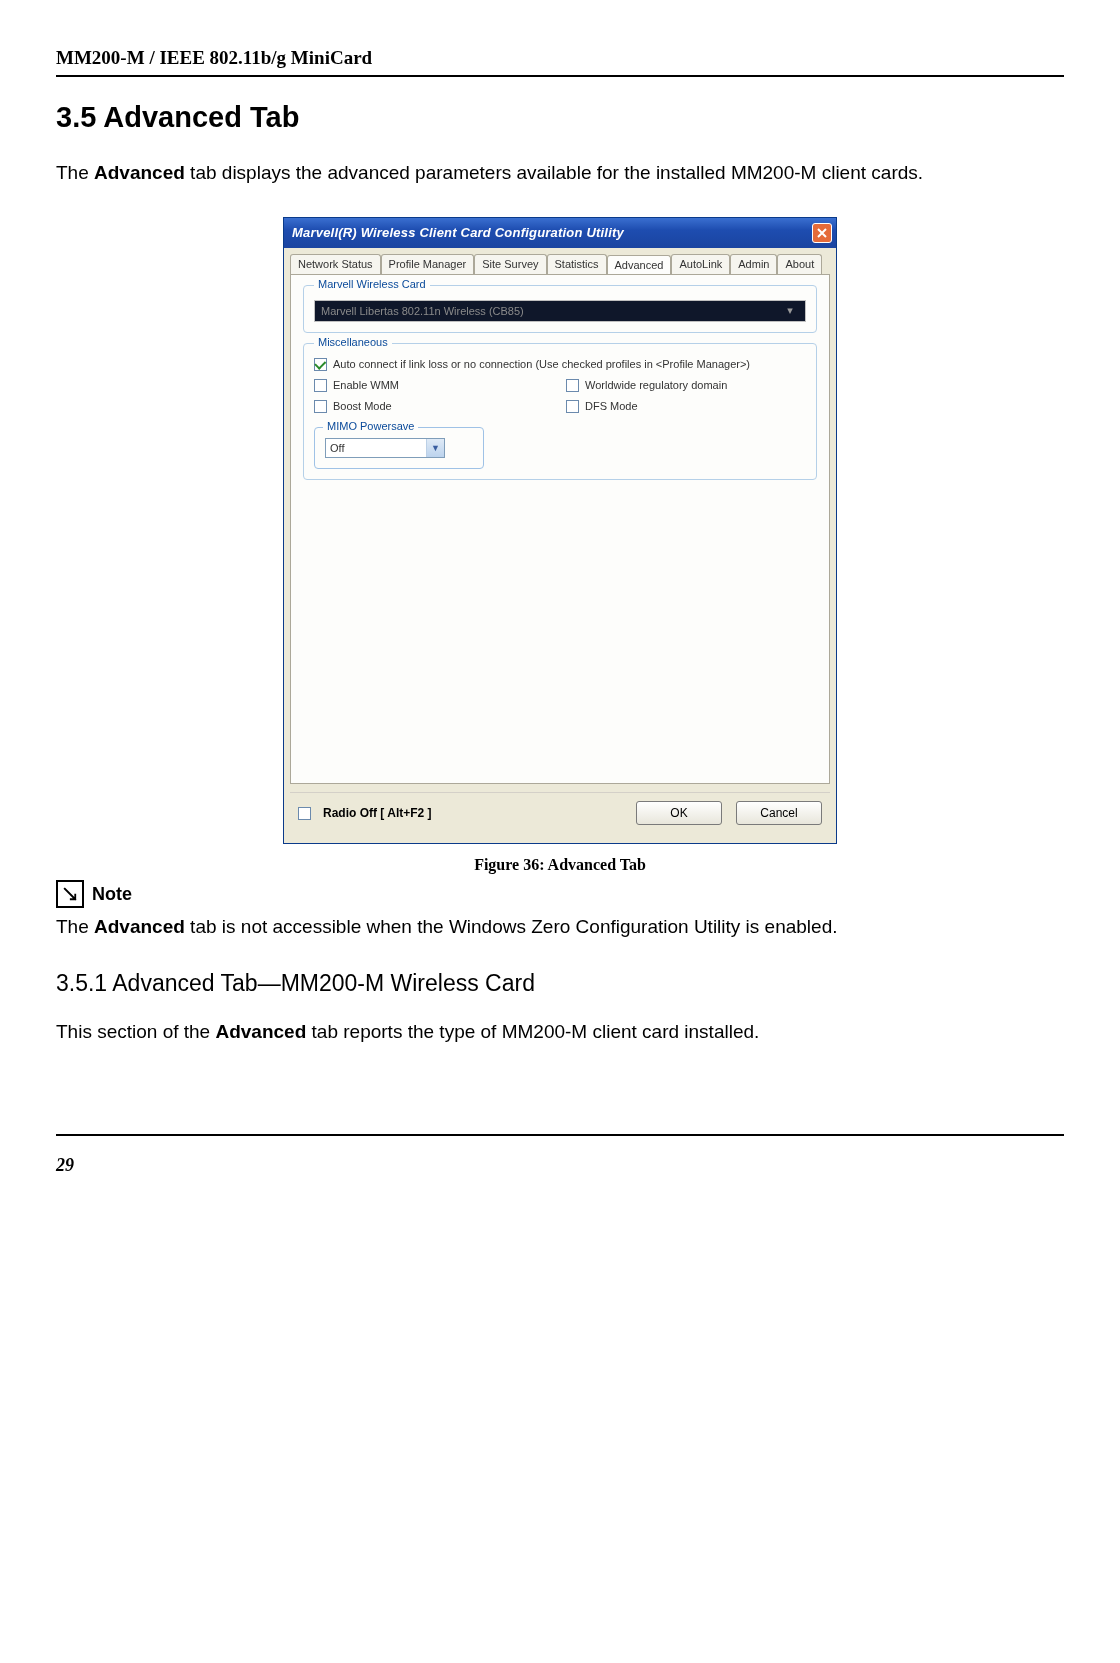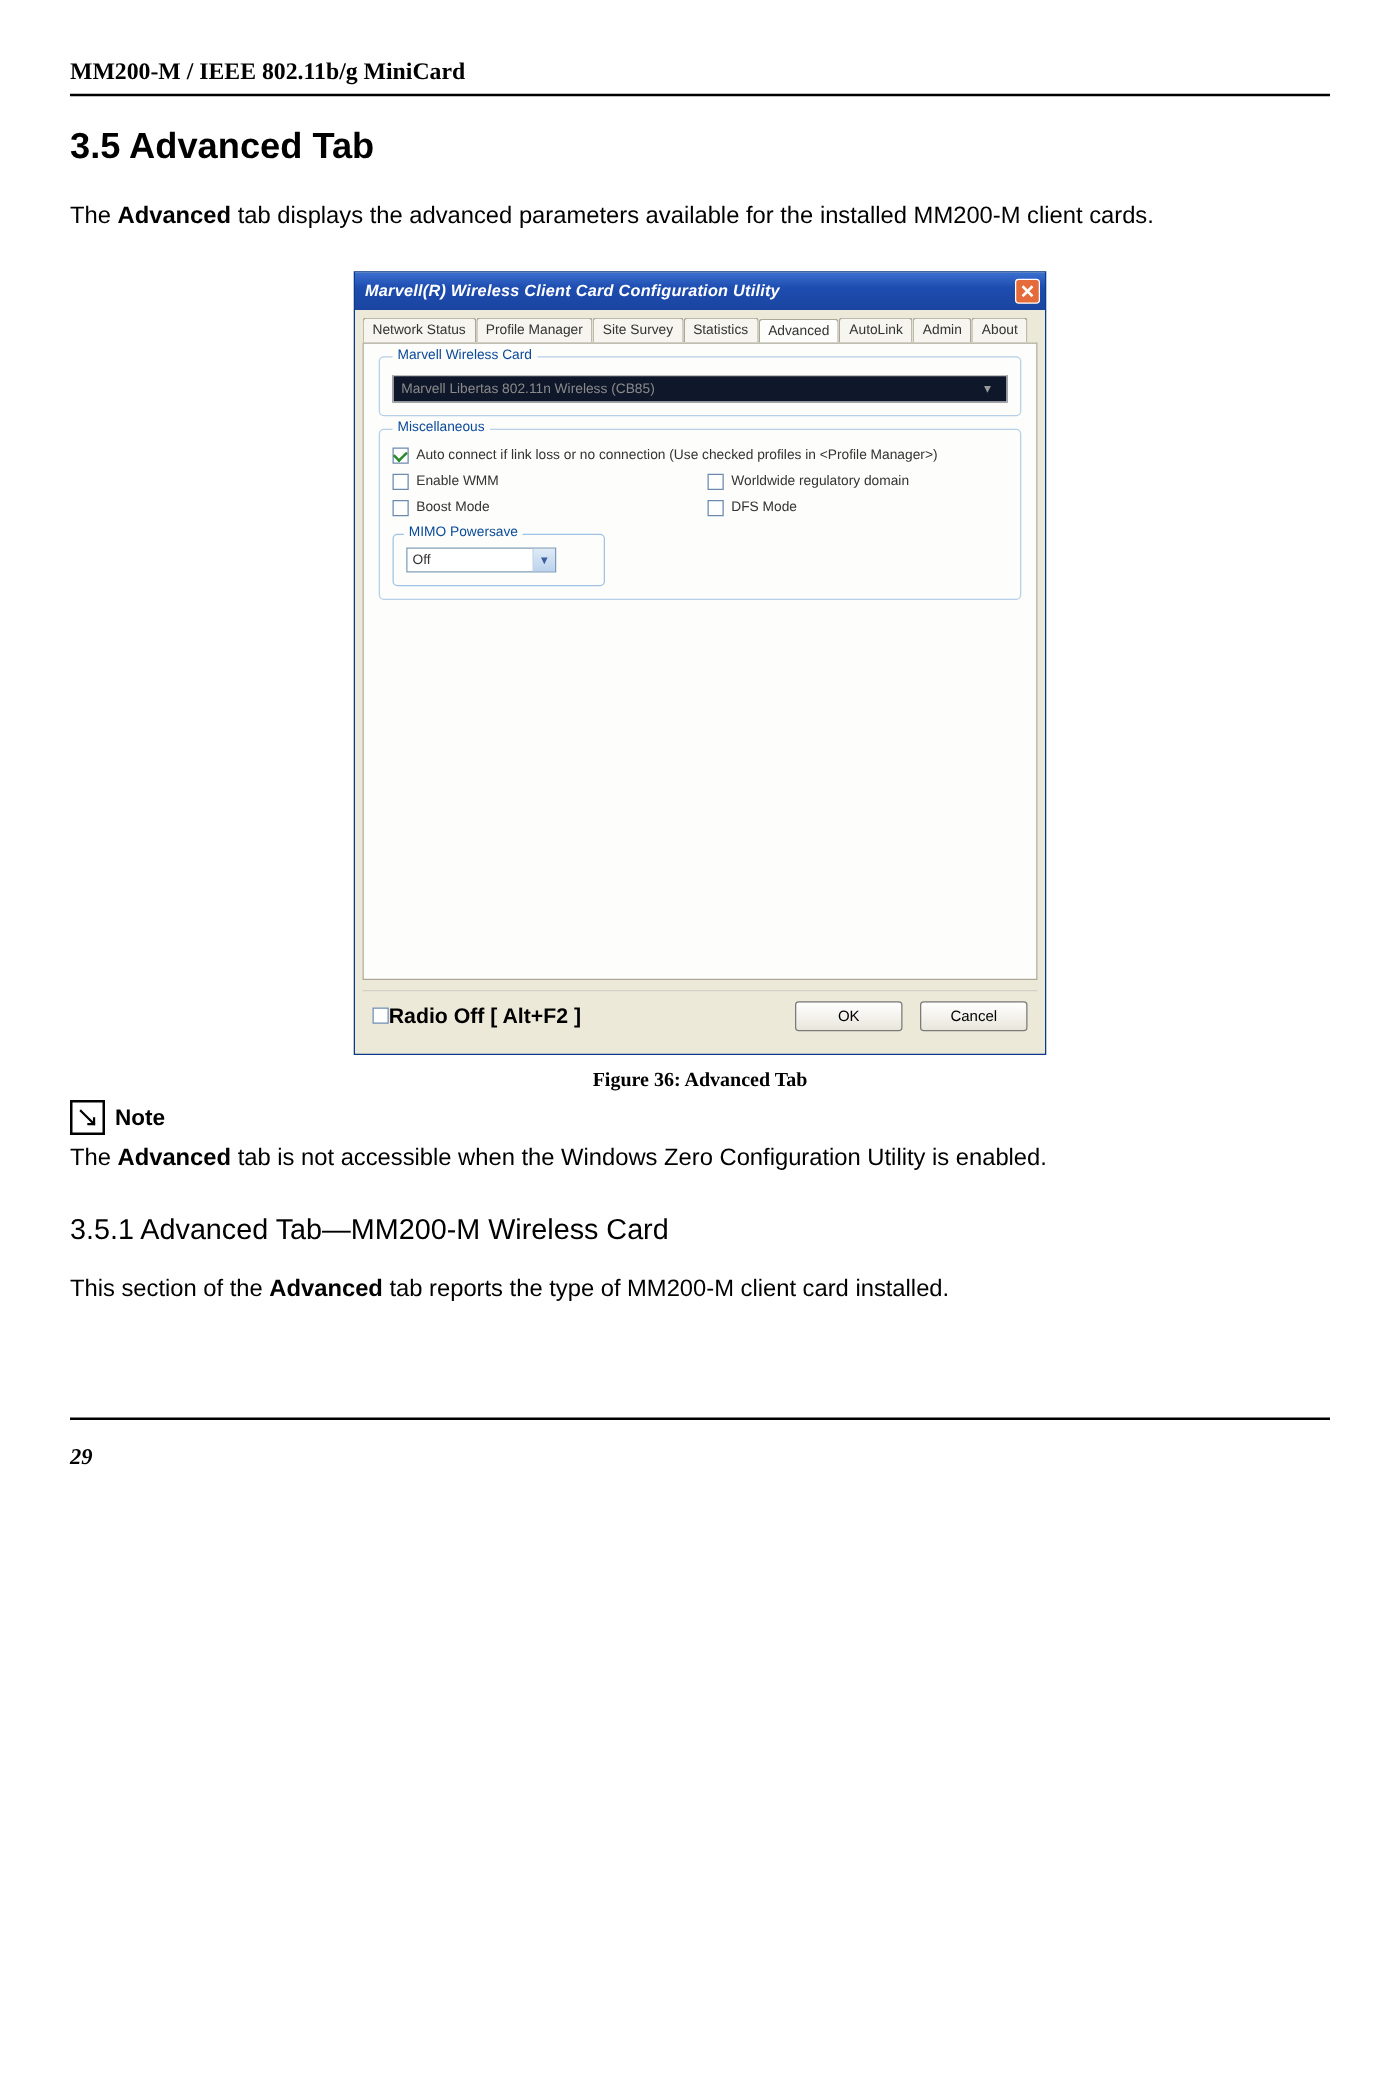--- a/index.html
+++ b/index.html
@@ -27,21 +27,21 @@
   .card-select .selbox .chev { width: 18px; text-align: center; color: #9a9a9a; }
   .misc-grid { display: grid; grid-template-columns: 1fr 1fr; row-gap: 8px; column-gap: 12px; font-size: 11px; color: #333; }
   .chk { display: flex; align-items: center; gap: 6px; }
   .chk .box { width: 13px; height: 13px; border: 1px solid #6b8aad; background: #fff; display: inline-flex; align-items: center; justify-content: center; }
   .chk .box.checked::after { content: ""; width: 8px; height: 5px; border-left: 2px solid #2a8a2a; border-bottom: 2px solid #2a8a2a; transform: rotate(-45deg) translate(0,-1px); }
   .mimo-box { margin-top: 6px; border: 1px solid #9fc2e6; border-radius: 4px; padding: 10px 10px 10px 10px; width: 170px; position: relative; }
   .mimo-box .legend { position: absolute; top: -8px; left: 8px; background: #fdfdfb; padding: 0 4px; color: #0a4a9a; font-size: 11px; }
   .mimo-select { width: 120px; height: 20px; border: 1px solid #7f9db9; background: #fff; font-size: 11px; display: flex; align-items: center; justify-content: space-between; padding-left: 4px; }
   .mimo-select .dd { width: 18px; height: 100%; border-left: 1px solid #bcd0e6; background: linear-gradient(#dfeaf6,#bcd3ed); display: flex; align-items: center; justify-content: center; color: #3a5ea0; font-size: 9px; }
   .bottombar { margin: 0 6px 10px 6px; background: #ece9d8; padding: 8px 8px; display: flex; align-items: center; justify-content: space-between; border-top: 1px solid #d4d0c8; }
-  .radio-row { display: flex; align-items: center; gap: 0; font-size: 17px; font-weight: bold; }
+  .radio-row { display: flex; align-items: flex-end; gap: 12px; font-size: 12px; font-weight: bold; }
   .radio-row .box { width: 13px; height: 13px; border: 1px solid #6b8aad; background: #fff; }
   .btns { display: flex; gap: 14px; }
   .winbtn { width: 86px; height: 24px; border: 1px solid #7a7a7a; border-radius: 3px; background: linear-gradient(#fff,#e8e6db); font-size: 12px; display: flex; align-items: center; justify-content: center; }
   .caption { font-family: "Times New Roman", Times, serif; font-weight: bold; font-size: 16px; text-align: center; margin: 10px 0 6px; }
   .note-row { display: flex; align-items: flex-end; gap: 8px; margin-bottom: 6px; }
   .note-icon { width: 28px; height: 28px; border: 2px solid #000; display: inline-flex; align-items: center; justify-content: center; }
   .note-icon svg { width: 18px; height: 18px; }
   .note-label { font-weight: bold; font-size: 18px; position: relative; top: -3px; }
   .h3 { font-weight: normal; font-size: 23px; margin: 20px 0 22px; }
   .footer-rule { position: absolute; left: 56px; right: 56px; bottom: 54px; border: none; border-top: 2px solid #000; }

